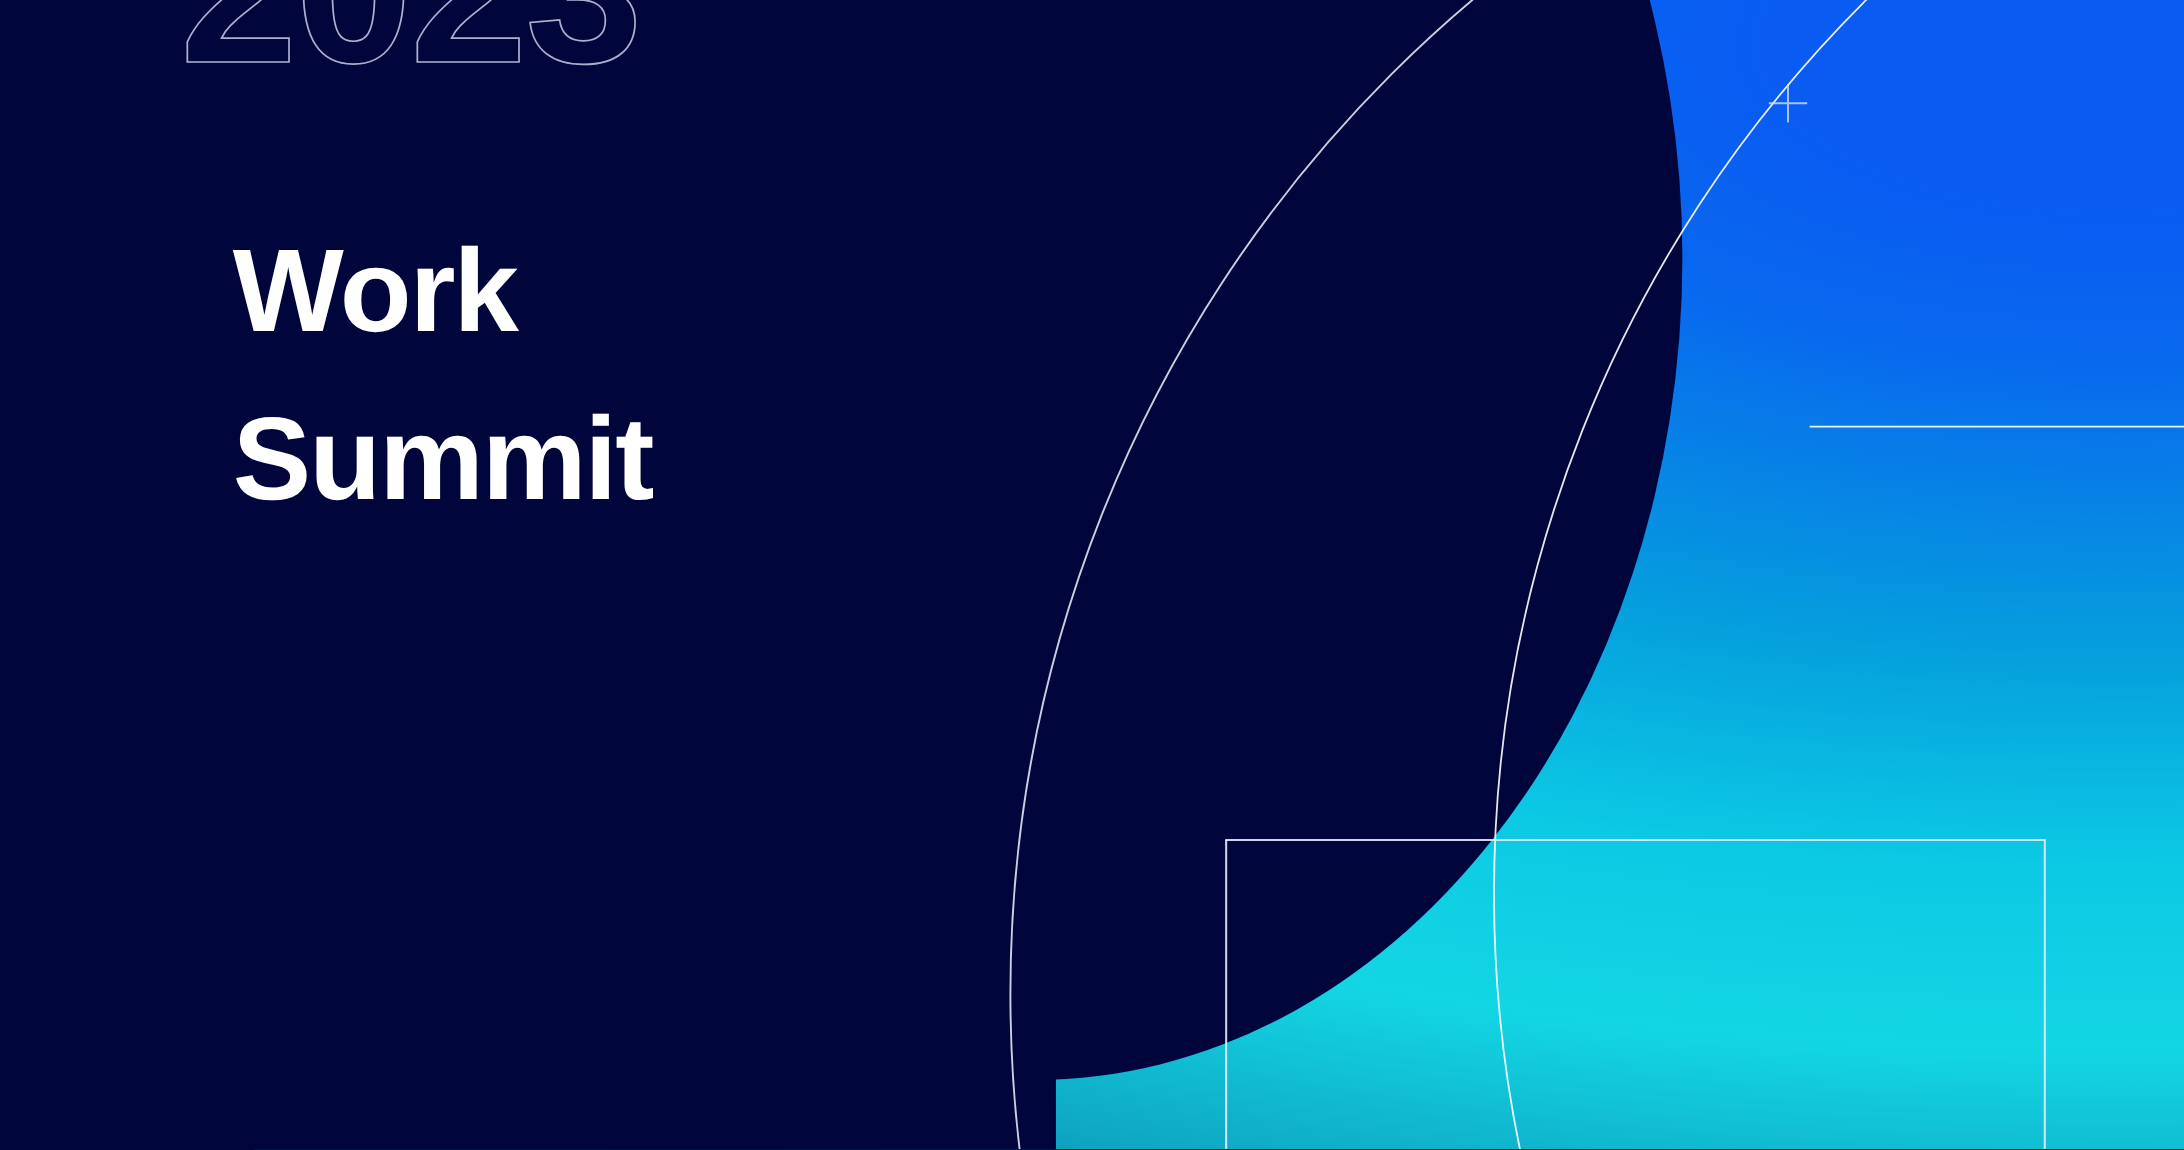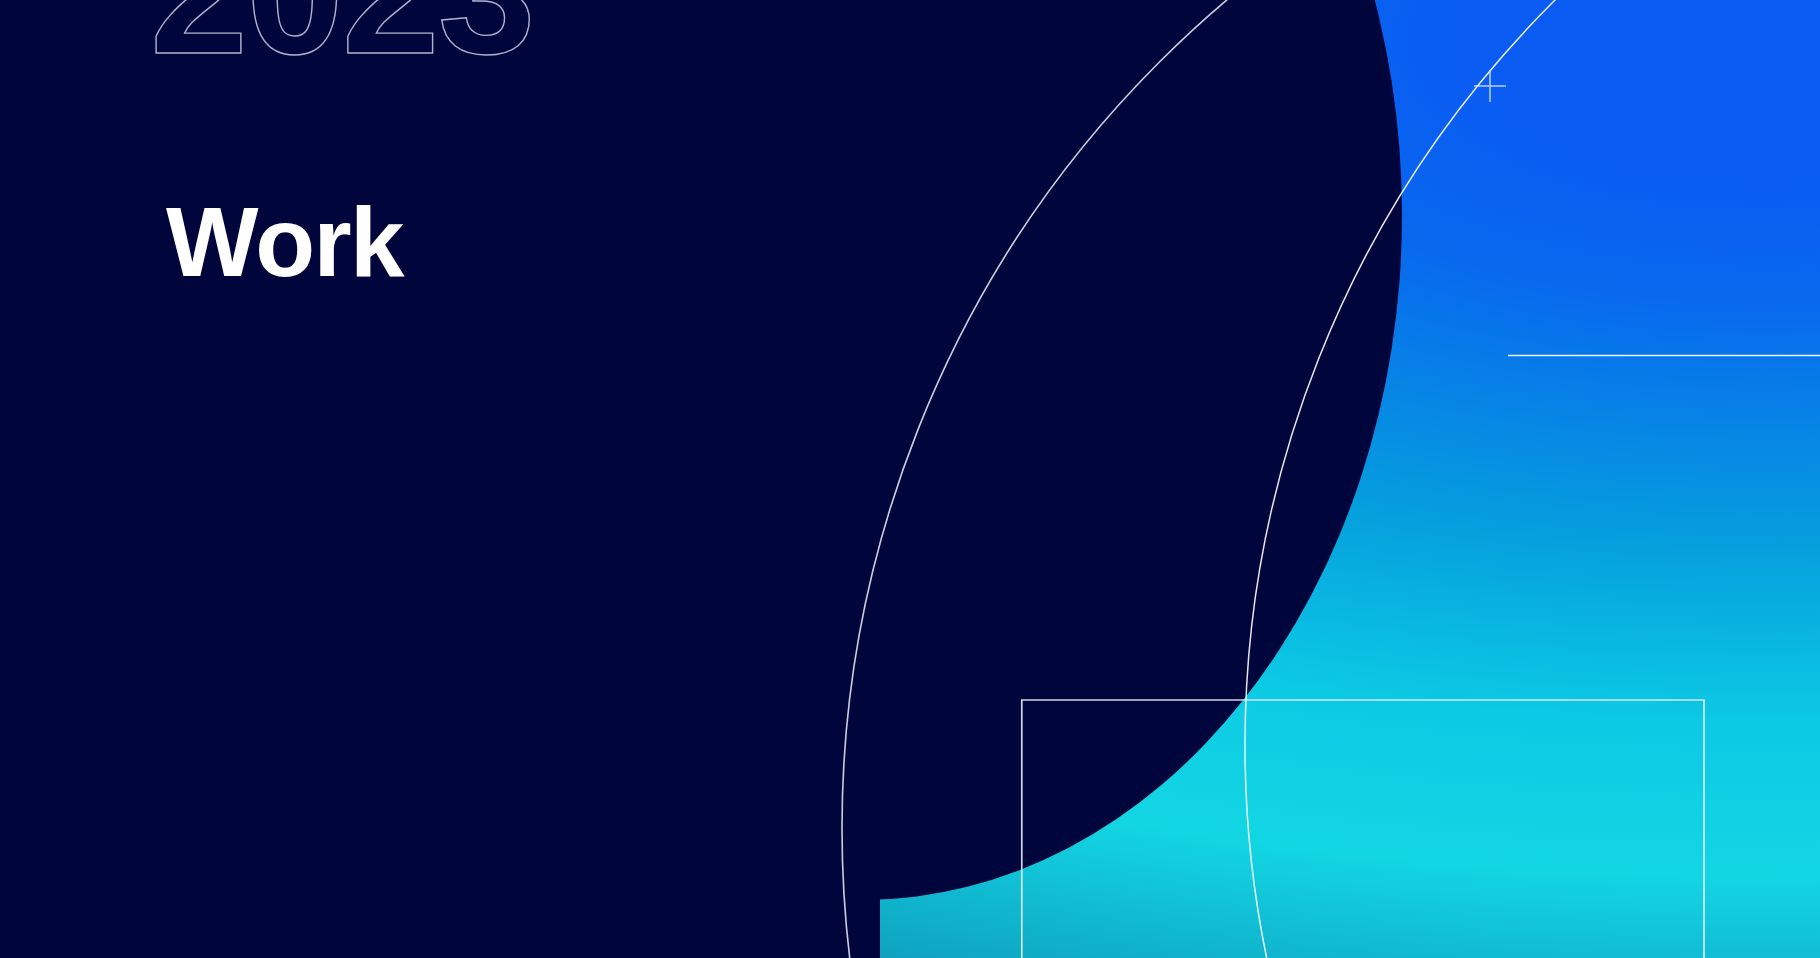--- a/index.html
+++ b/index.html
@@ -80,21 +80,21 @@
     top: 172px;
     width: 1000px;
     margin: 0;
     color: #FFFFFF;
     font-size: 98px;
     line-height: 1.43;
     font-weight: 700;
     letter-spacing: -1.6px;
     font-family: "Liberation Sans", sans-serif;
   }
-  .headline .ln { display: block; }
+  .headline .ln { display: block; margin-left: 28px; }
 </style>
 </head>
 <body>
 
 <div id="stage">
 
   <div class="bg-gradient"></div>
 
   <div class="navy-left-block"></div>
   <div class="navy-circle"></div>
@@ -113,15 +113,16 @@
     <g opacity="0.75">
       <line x1="1490" y1="70" x2="1490" y2="102" stroke="#DCE6FA" stroke-width="1.7"></line>
       <line x1="1474" y1="86" x2="1506" y2="86" stroke="#DCE6FA" stroke-width="1.7"></line>
     </g>
   </svg>
 
   <div class="year-outline">2023</div>
 
   <h1 class="headline">
     <span class="ln">Work</span>
+    <span class="ln">Summit</span>
   </h1>
 
 </div>
 
 </body></html>

